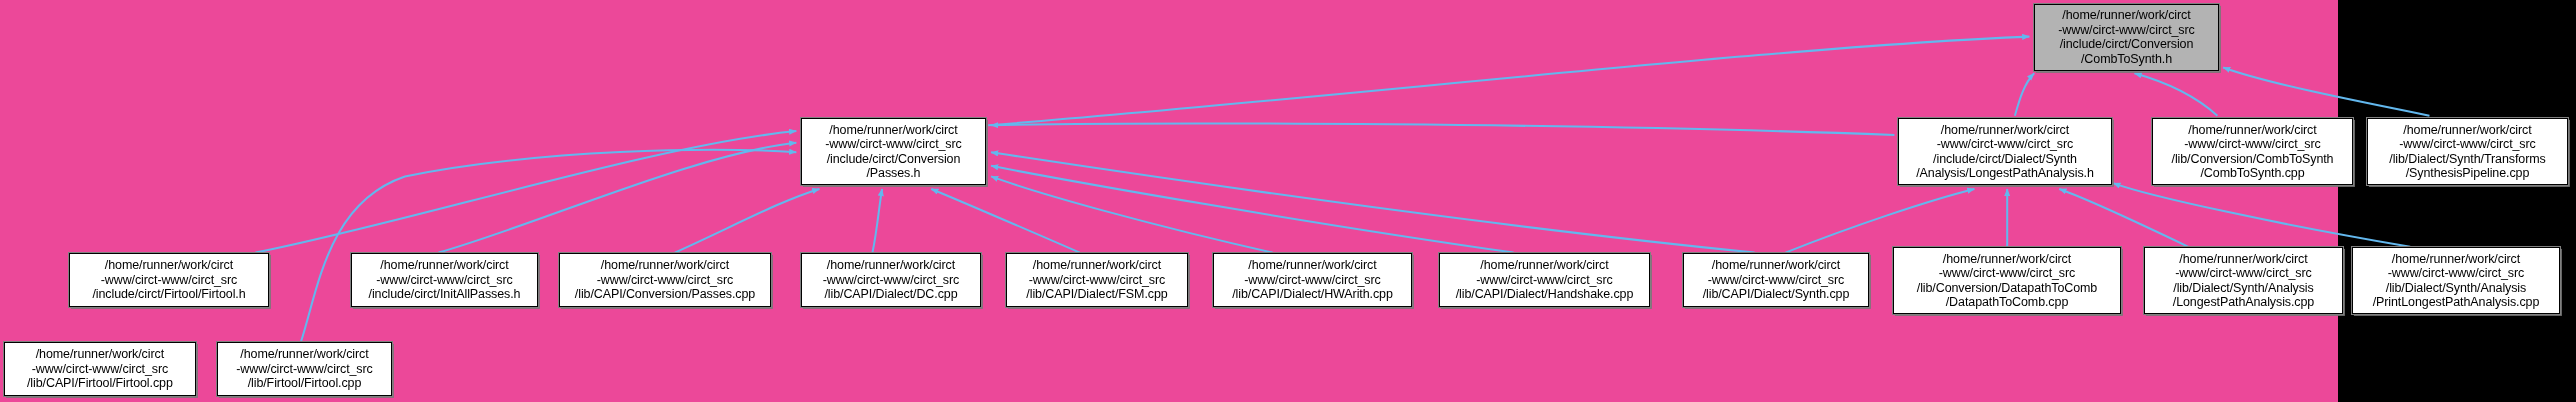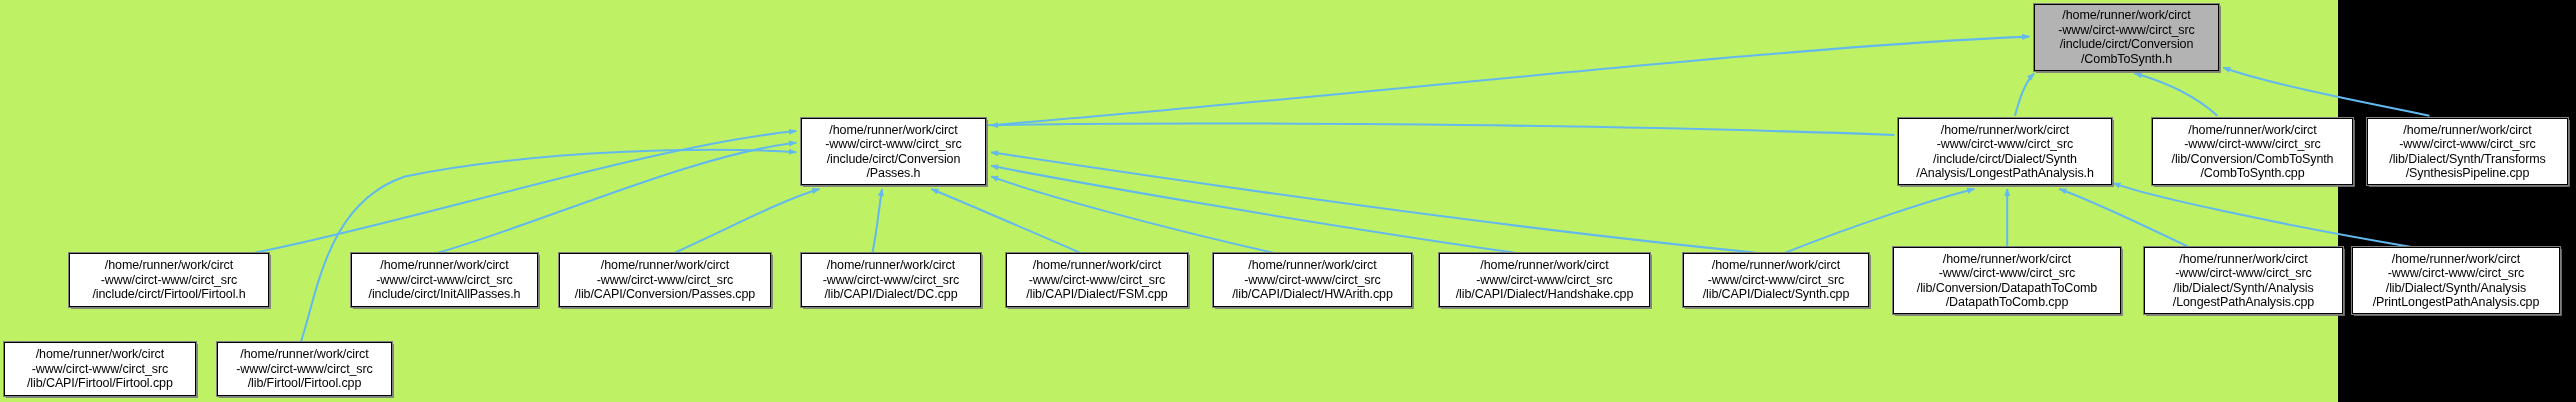--- a/index.html
+++ b/index.html
@@ -1,17 +1,17 @@
 <!DOCTYPE html>
 <html><head>
 <meta charset="utf-8">
 <style>
   html,body{margin:0;padding:0;background:#000;}
   body{width:2576px;height:402px;overflow:hidden;font-family:"Liberation Sans",sans-serif;}
-  #graph{position:relative;width:2338px;height:402px;background:#bef264;}
+  #graph{position:relative;width:2338px;height:402px;background:#ec4899;}
   #edges{position:absolute;left:0;top:0;width:2576px;height:402px;}
   .node{
     position:absolute;
     box-sizing:border-box;
     border:1px solid #000;
     background:#fff;
     color:#000;
     display:flex;
     align-items:center;
     justify-content:center;

